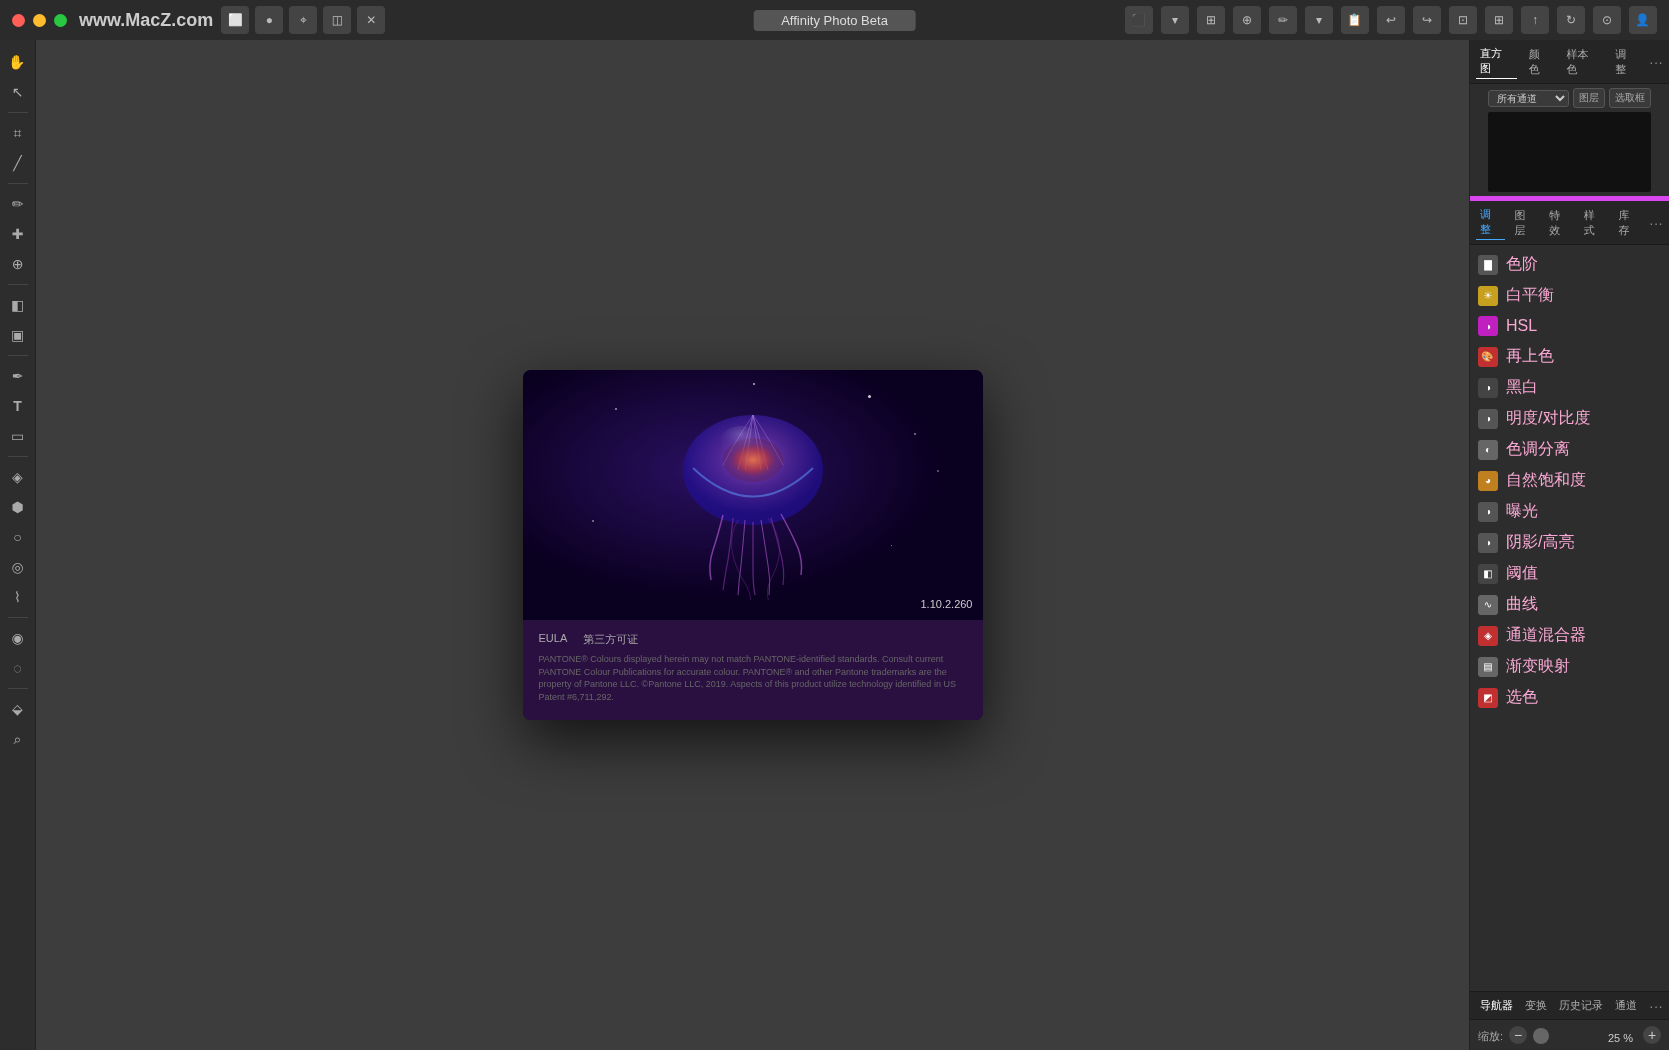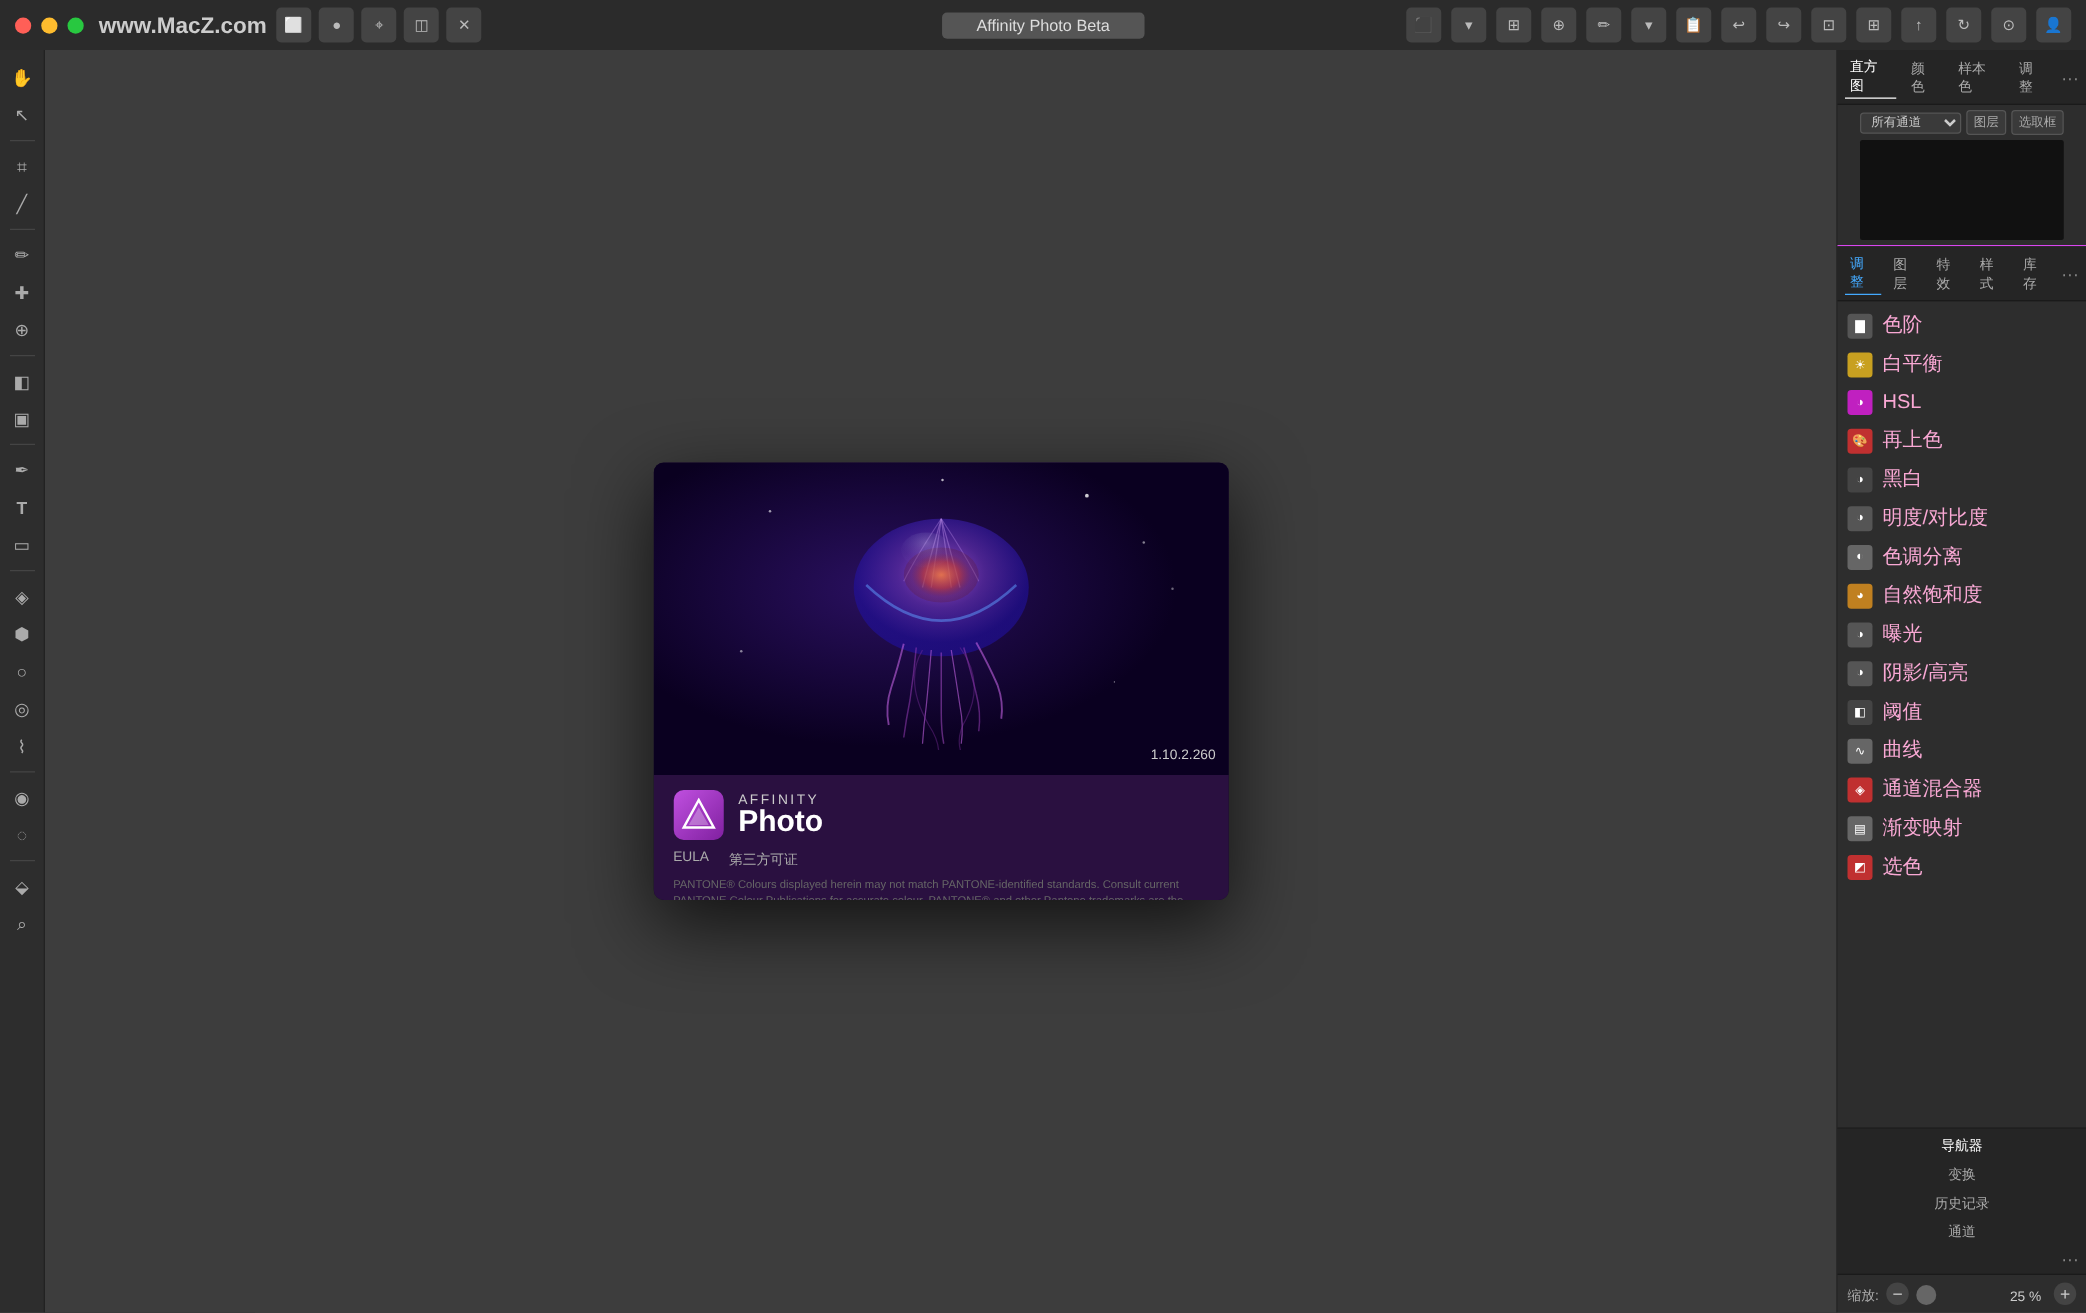--- a/index.html
+++ b/index.html
@@ -228,21 +228,21 @@
     .panel-tab-dots {
       margin-left: auto;
       color: #888;
       font-size: 14px;
       cursor: pointer;
     }
 
     
     #histogram-section {
       padding: 4px 18px;
-      border-bottom: 1px solid #d946ef;
+      border-bottom: 5px solid #d946ef;
     }
     .histogram-controls {
       display: flex;
       align-items: center;
       gap: 4px;
       margin-bottom: 4px;
     }
     .hist-select {
       background: #3a3a3a;
       border: 1px solid #555;
@@ -319,21 +319,20 @@
       border-top: 1px solid #1a1a1a;
       padding: 0;
     }
     .nav-tab-row {
       display: flex;
       align-items: center;
       background: #252525;
       padding: 4px 6px;
       gap: 4px;
       border-bottom: 1px solid #1a1a1a;
-      flex-direction: column;
     }
     .nav-tab {
       font-size: 11px;
       color: #aaa;
       cursor: pointer;
       padding: 2px 4px;
     }
     .nav-tab.active { color: #fff; }
     .nav-controls {
       display: flex;
@@ -502,32 +501,20 @@
           <path d="M85,140 Q70,165 90,200 Q110,230 80,250" stroke="#8030a0" stroke-width="1" fill="none" opacity="0.4"></path>
           <path d="M115,138 Q135,165 120,195 Q105,220 130,240" stroke="#8030a0" stroke-width="1" fill="none" opacity="0.4"></path>
         </svg>
 
         <div id="version-badge">
           <span>1.10.2.260</span>
         </div>
       </div>
 
       <div id="splash-footer">
-        <div class="affinity-logo-row">
-          <div class="affinity-icon">
-            <svg width="28" height="28" viewBox="0 0 28 28">
-              <polygon points="14,2 26,24 2,24" fill="none" stroke="white" stroke-width="2"></polygon>
-              <polygon points="14,8 22,22 6,22" fill="rgba(255,255,255,0.3)"></polygon>
-            </svg>
-          </div>
-          <div class="affinity-name-block">
-            <div class="affinity-brand">AFFINITY</div>
-            <div class="affinity-product">Photo</div>
-          </div>
-        </div>
         <div class="splash-links">
           <span>EULA</span>
           <span>第三方可证</span>
         </div>
         <div class="splash-legal">PANTONE® Colours displayed herein may not match PANTONE-identified standards. Consult current PANTONE Colour Publications for accurate colour. PANTONE® and other Pantone trademarks are the property of Pantone LLC. ©Pantone LLC, 2019. Aspects of this product utilize technology identified in US Patent #6,711,292.</div>
       </div>
     </div>
 
   </div>
 

